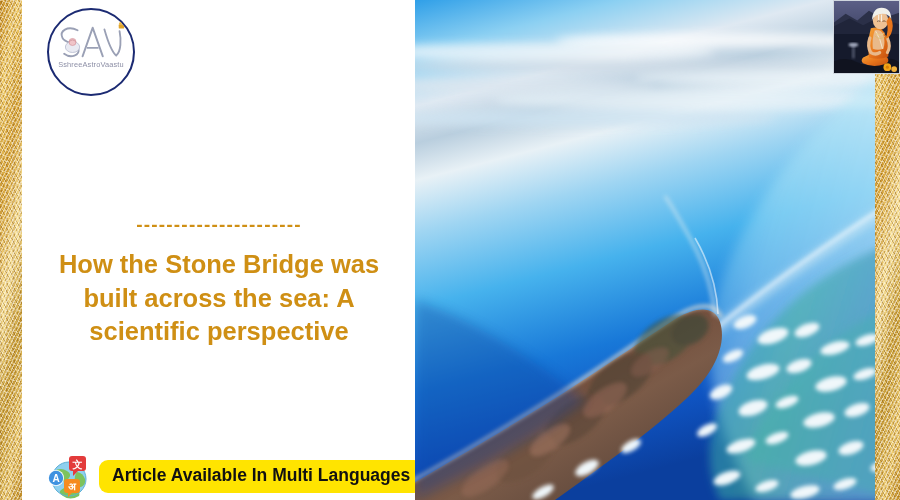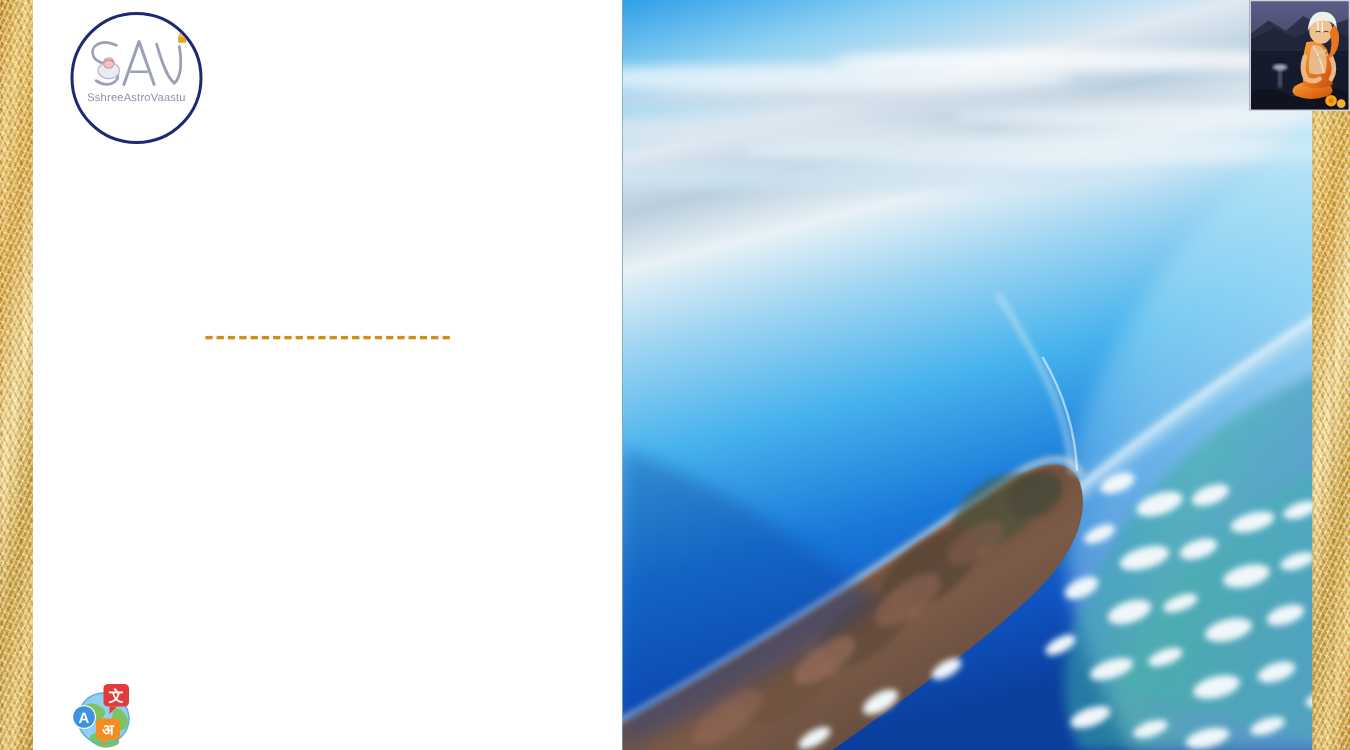--- a/index.html
+++ b/index.html
@@ -9,21 +9,21 @@
   }
   body {
     font-family: "Liberation Sans", sans-serif;
   }
 
   #poster {
     position: relative;
     width: 900px;
     height: 500px;
     overflow: hidden;
-    background: #bef264;
+    background: #eab308;
   }
 
   
   .gold-strip {
     position: absolute;
     top: 0;
     height: 100%;
     background-color: #d9a93f;
     background-image:
       repeating-linear-gradient(114deg, rgba(255,255,255,.48) 0 1px, rgba(255,255,255,0) 1px 3px),
@@ -203,20 +203,21 @@
           <path d="M83 10 l3 -6 l3 6 z" fill="#f0b73a"></path>
           <rect x="83" y="10" width="6.5" height="5" rx="1" fill="#e2a62c"></rect>
         </g>
       </svg>
       <div id="logo-name">SshreeAstroVaastu</div>
     </div>
 
 
     <div id="divider">----------------------</div>
 
+    <div id="title-en">How the Stone Bridge was built across the sea: A scientific perspective</div>
 
     <div id="lang-banner">
       <div id="lang-icon">
         <svg viewBox="0 0 47 47" width="47" height="47">
 
           <circle cx="23" cy="26" r="17" fill="#8fd0ef"></circle>
           <path d="M8 18 q7 -4 13 0 q5 3 2 7 q-4 5 -11 3 q-5 -2 -4 -10z" fill="#7dc35e"></path>
           <path d="M14 38 q6 -6 14 -3 q7 3 5 8 q-9 5 -16 0 q-4 -2 -3 -5z" fill="#7dc35e"></path>
           <path d="M31 19 q6 1 8 7 q1 6 -4 8 q-5 1 -6 -5 q-1 -7 2 -10z" fill="#7dc35e"></path>
           <circle cx="23" cy="26" r="17" fill="none" stroke="#5eb0d6" stroke-width="1"></circle>
@@ -231,20 +232,21 @@
             <text x="31.5" y="14.5" text-anchor="middle" font-family="'DejaVu Sans',sans-serif" font-size="10" font-weight="bold" fill="#ffffff">文</text>
           </g>
 
           <g>
             <rect x="18" y="26" width="16" height="14" rx="3" fill="#f68b1f"></rect>
             <path d="M22 40 l0 4 l4 -4z" fill="#f68b1f"></path>
             <text x="26" y="37" text-anchor="middle" font-family="'DejaVu Sans',sans-serif" font-size="10" font-weight="bold" fill="#ffffff">अ</text>
           </g>
         </svg>
       </div>
+      <div id="lang-pill">Article Available In Multi Languages</div>
     </div>
 
   </div>
 
   <div id="photo">
     <svg viewBox="0 0 485 500" preserveAspectRatio="none">
       <defs>
         <linearGradient id="gSky" x1="0" y1="0" x2="0.25" y2="1">
           <stop offset="0" stop-color="#2f9fe8"></stop>
           <stop offset="0.10" stop-color="#8cd0f2"></stop>

